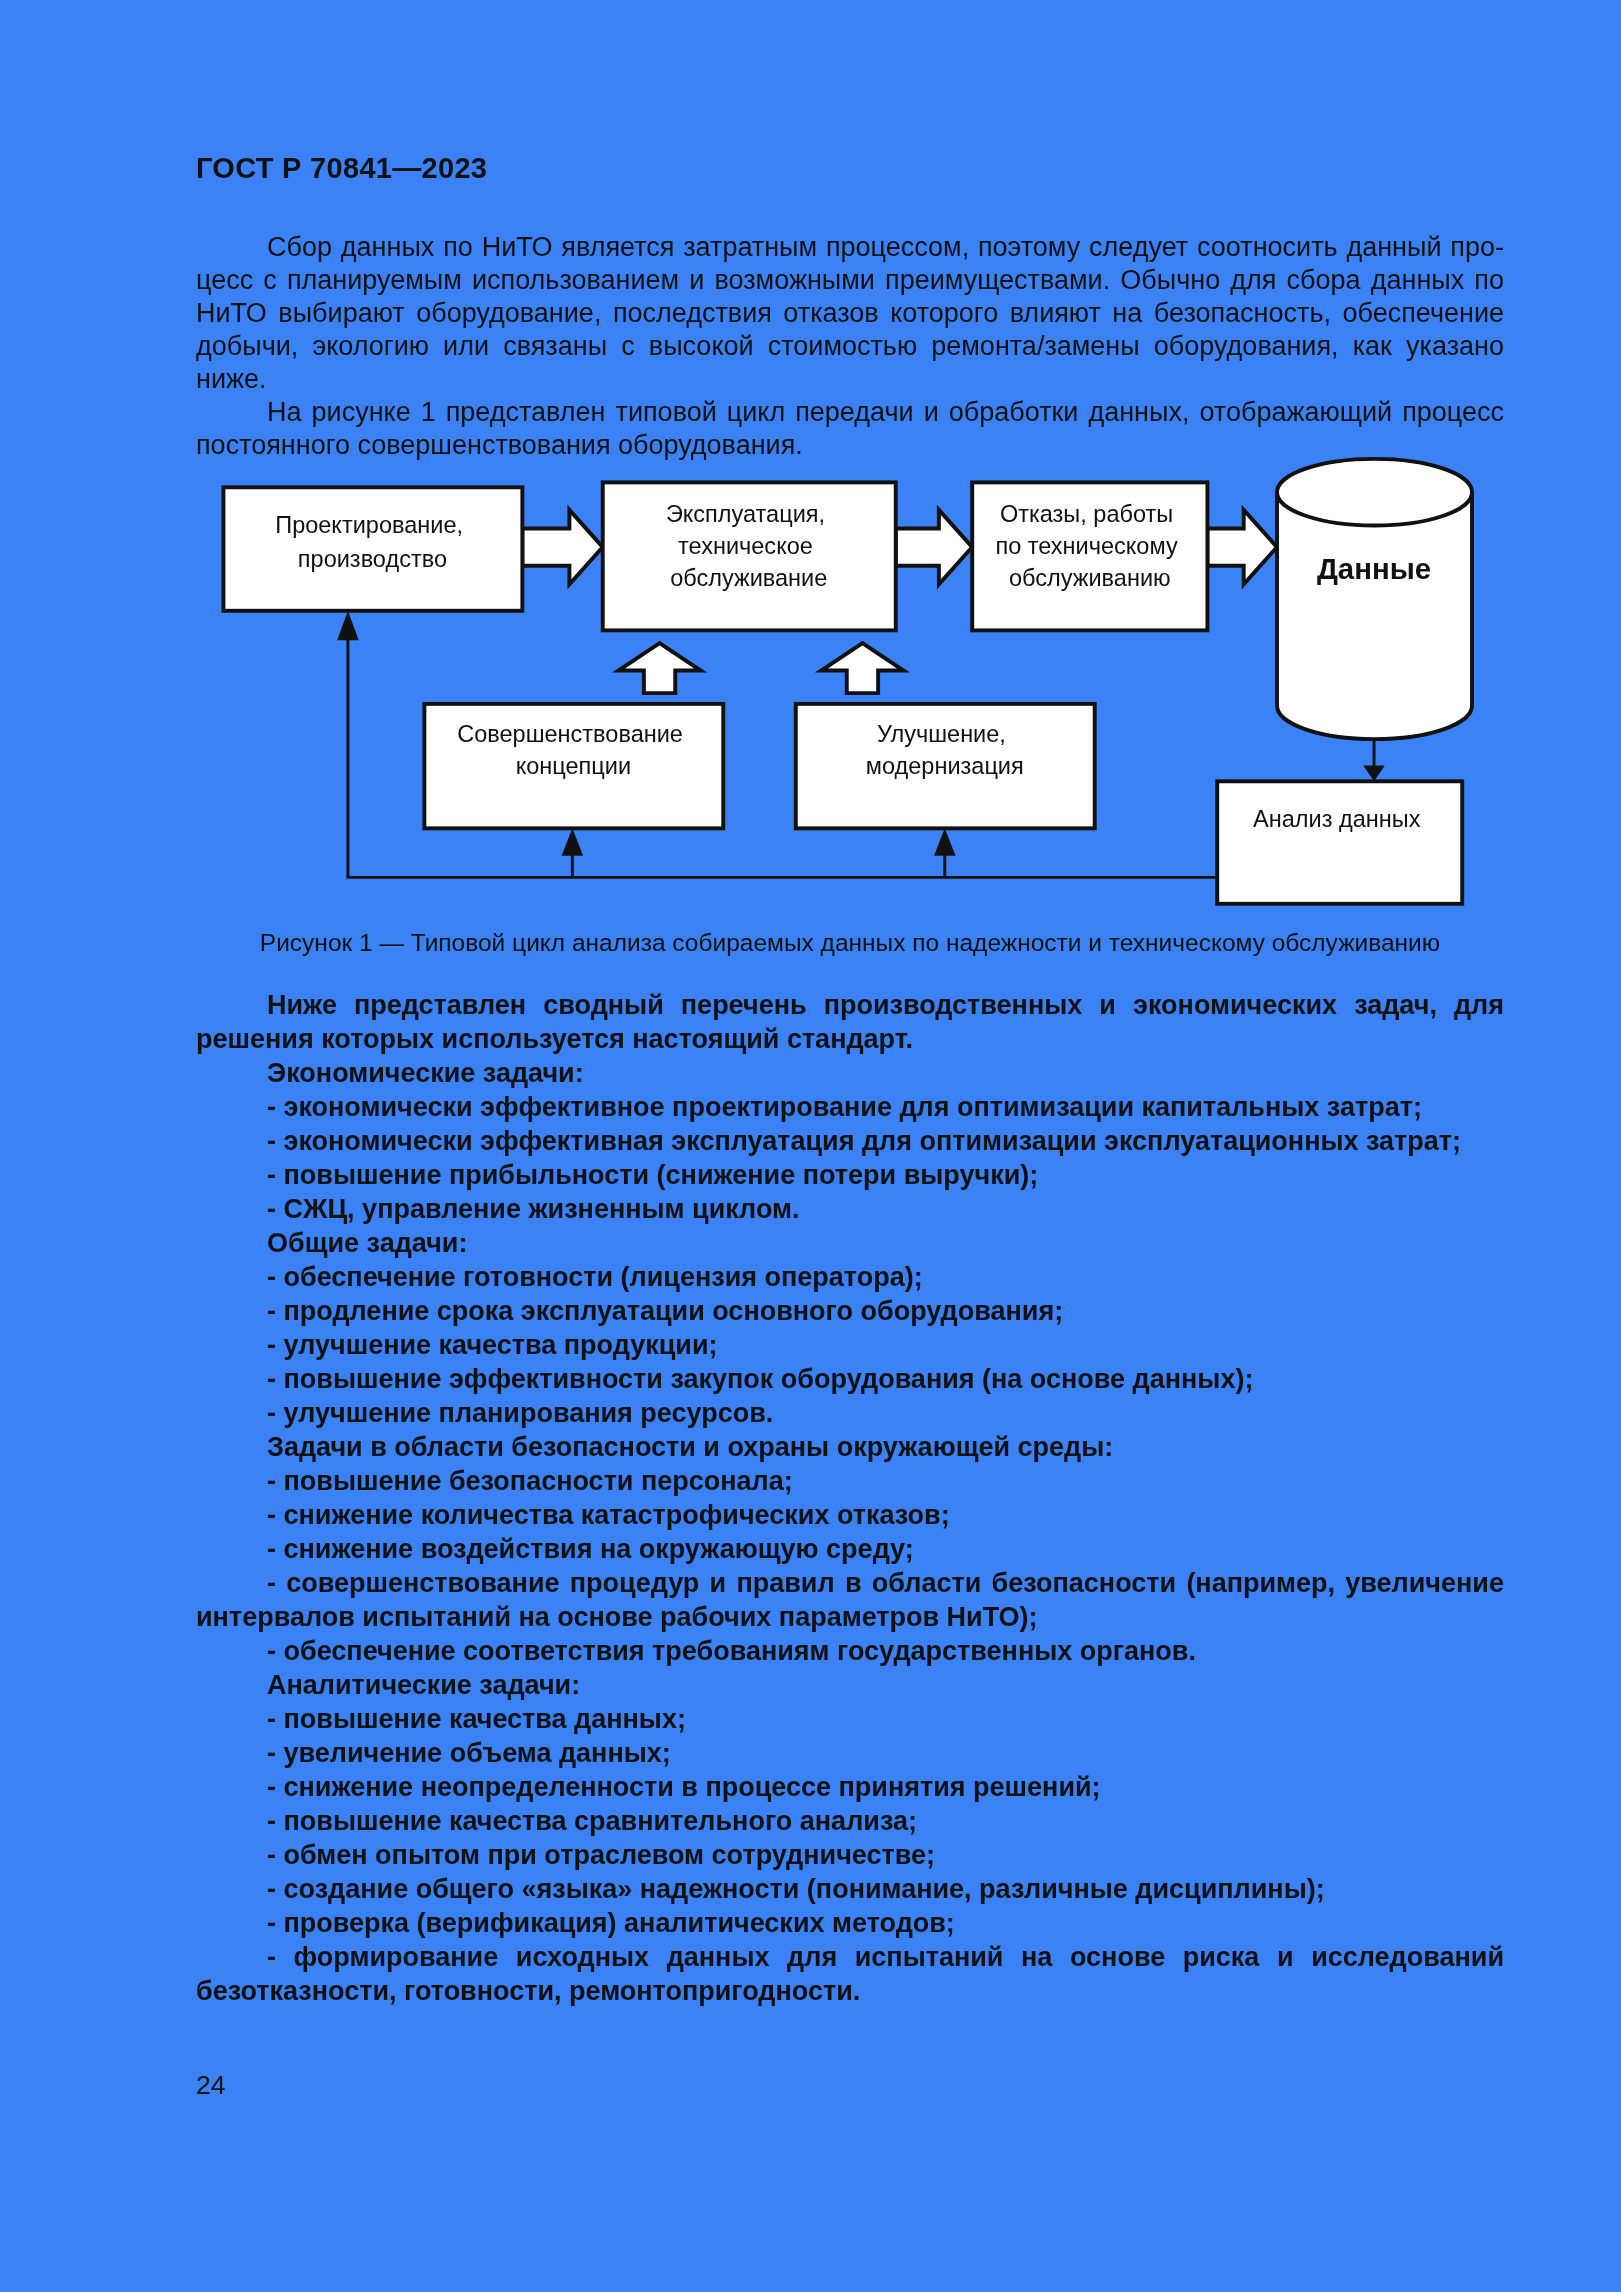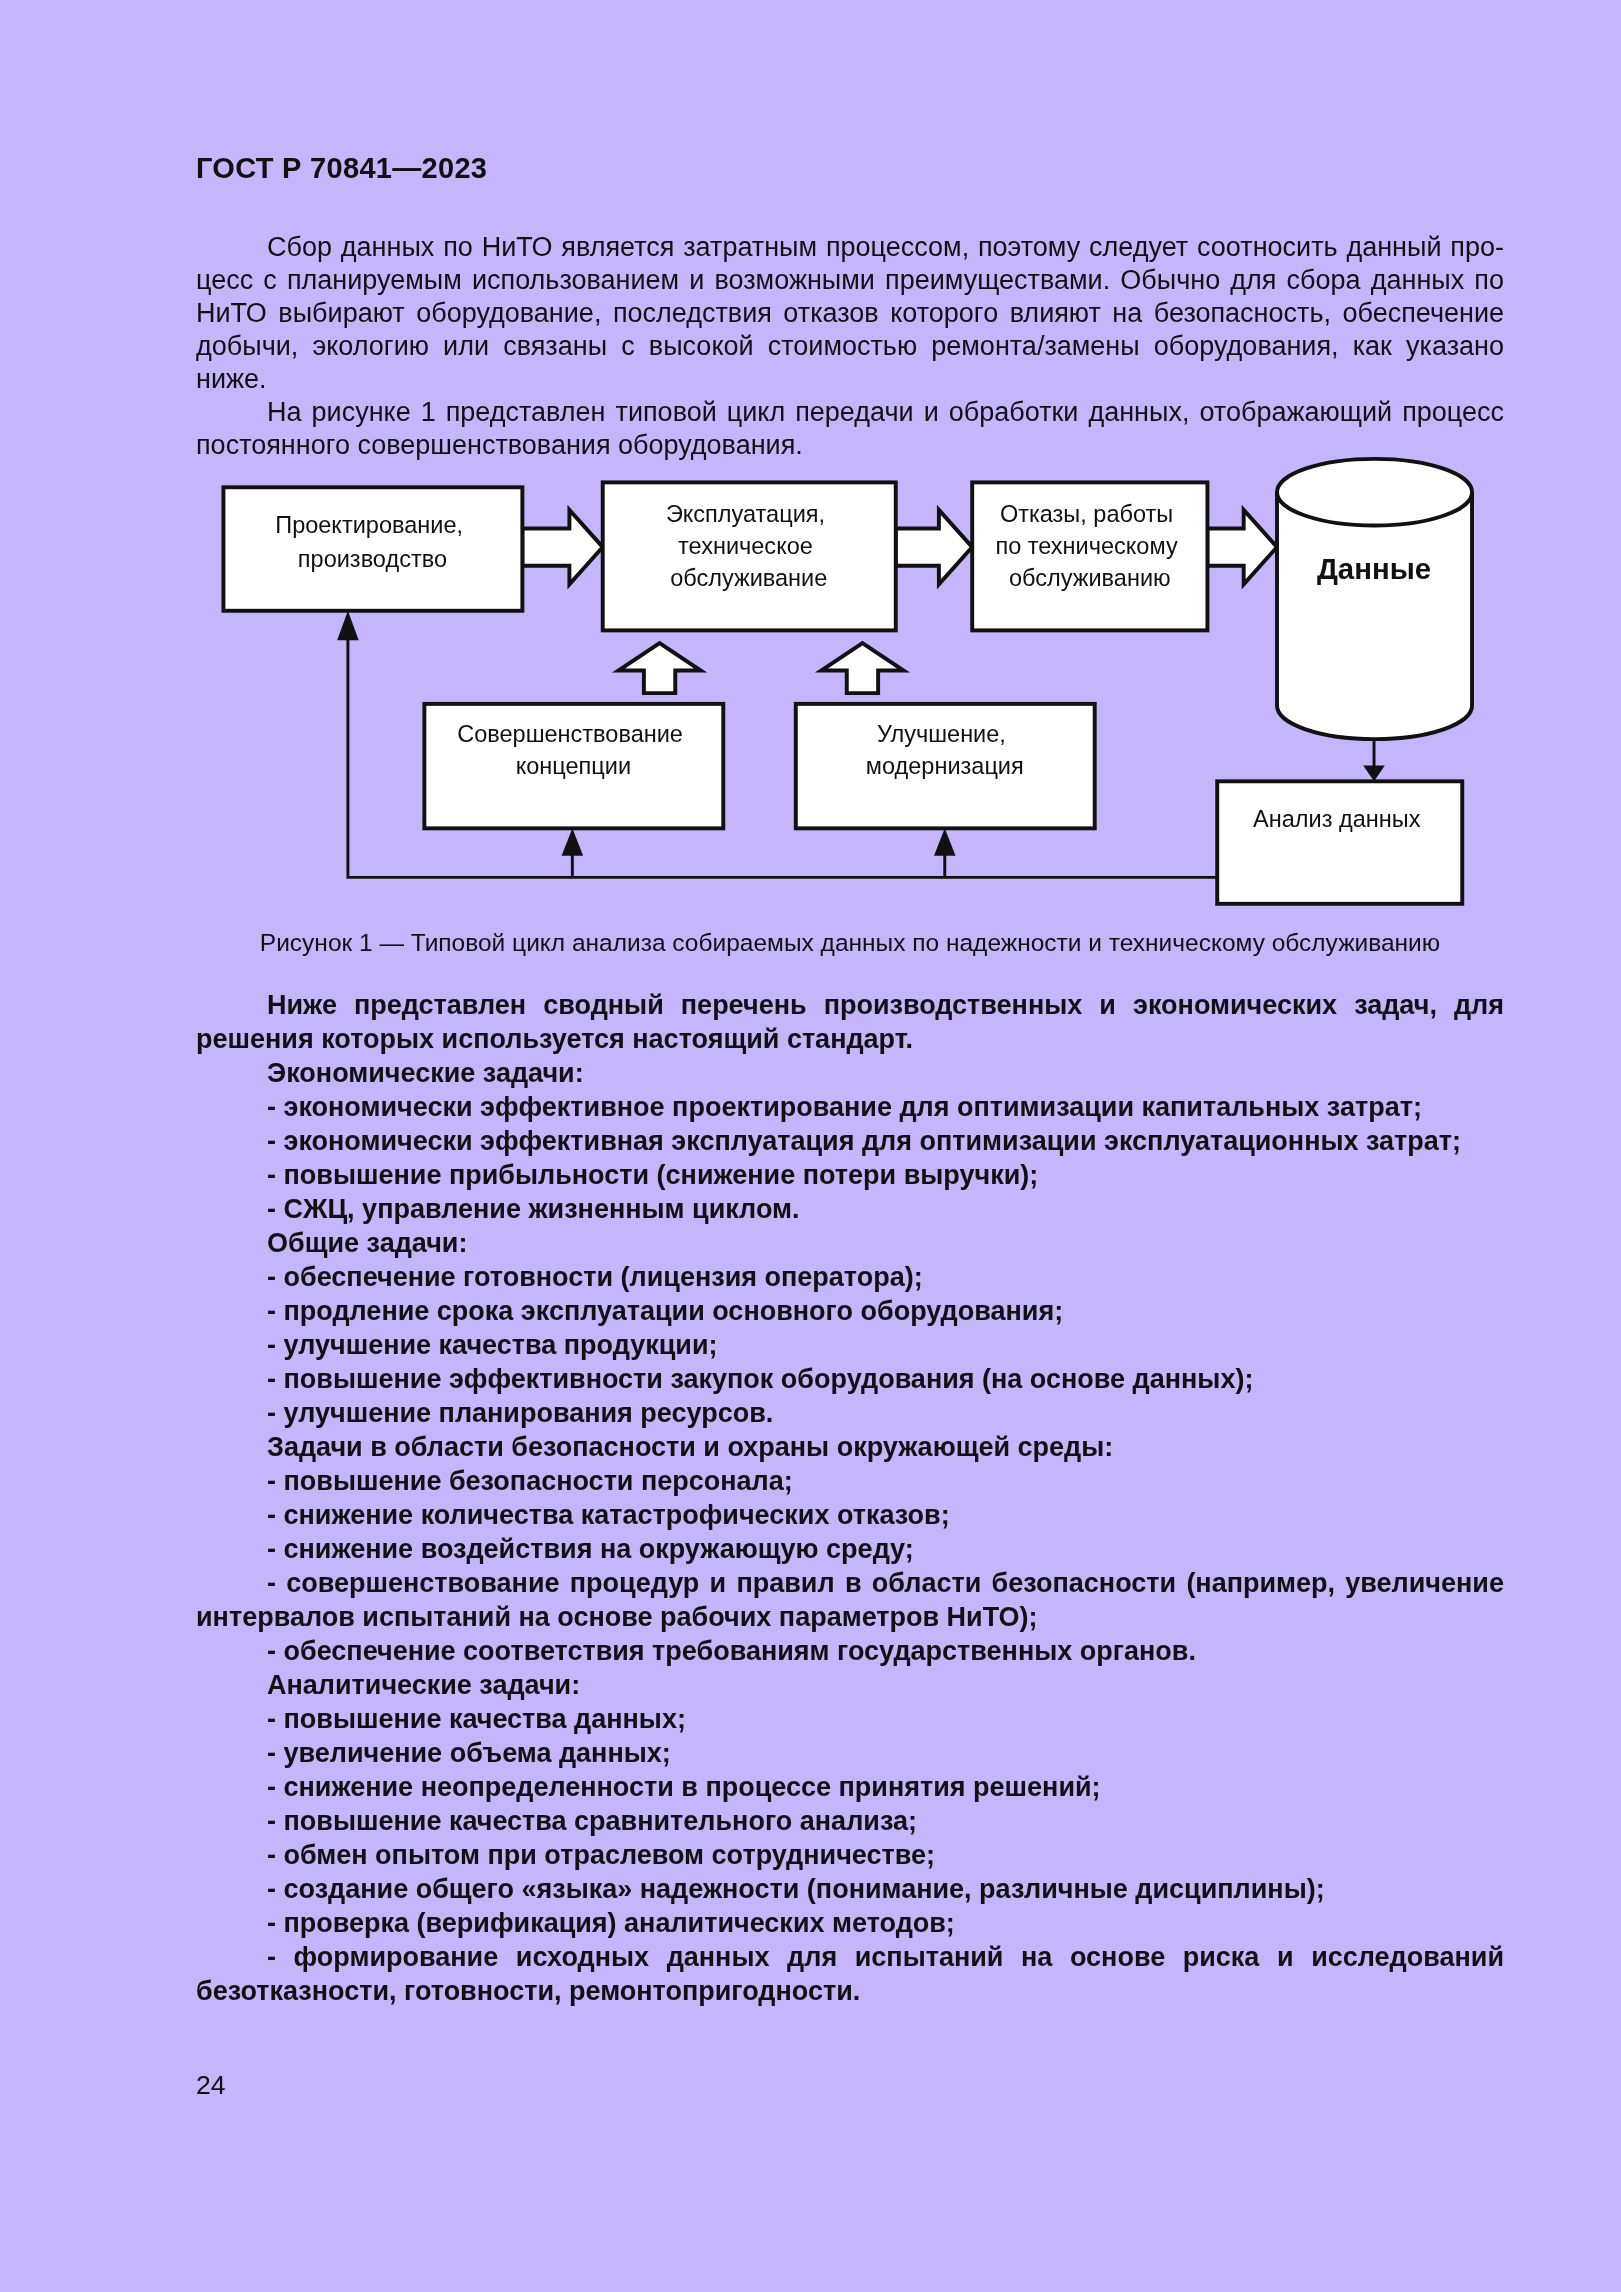--- a/index.html
+++ b/index.html
@@ -1,17 +1,17 @@
 <!DOCTYPE html>
 <html lang="ru"><head>
 <meta charset="utf-8">
 <style>
   html,body{margin:0;padding:0;background:#fff;}
   .page{
-    position:relative;width:1621px;height:2293px;background:#c4b5fd;
+    position:relative;width:1621px;height:2293px;background:#3b82f6;
     font-family:"Liberation Sans",sans-serif;color:#111;overflow:hidden;
   }
   .doc-header{
     position:absolute;left:196px;top:152px;
     font-size:29px;font-weight:bold;letter-spacing:0.3px;white-space:nowrap;
   }
   .intro{
     position:absolute;left:196px;top:231px;width:1308px;
     font-size:27px;line-height:33px;text-align:justify;
   }

